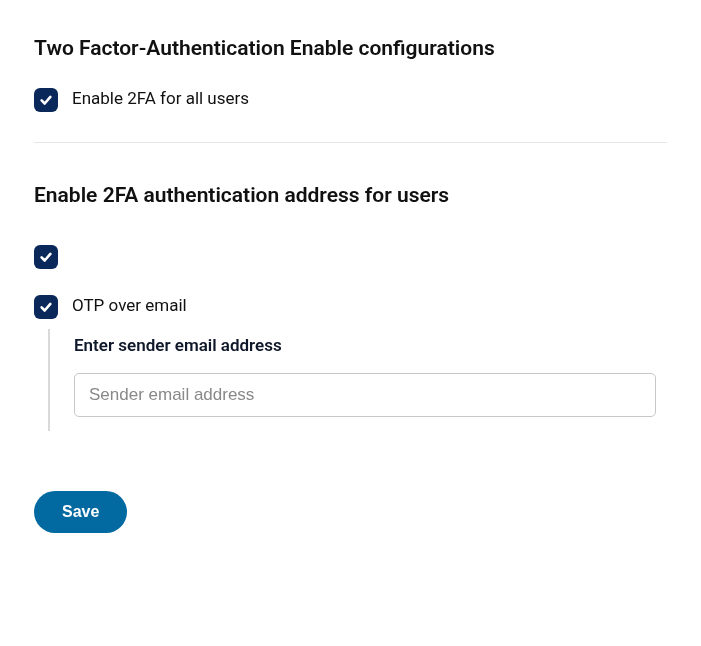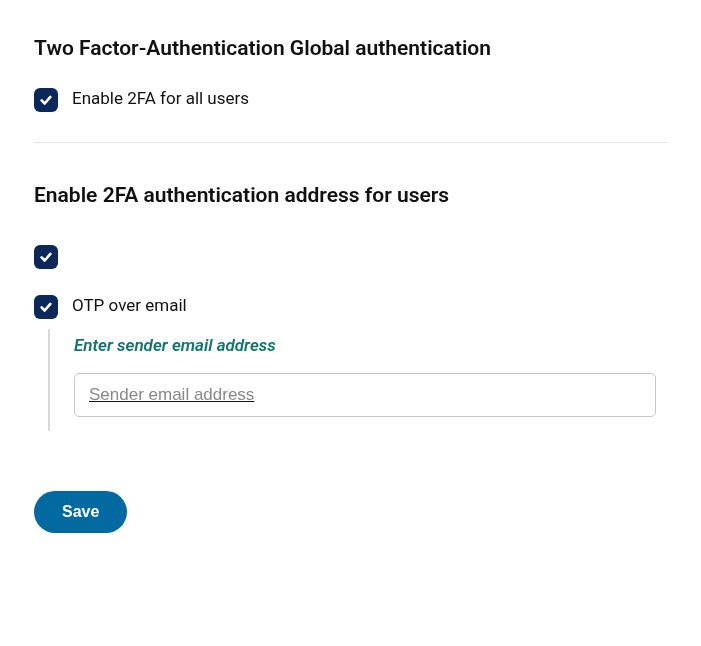--- a/index.html
+++ b/index.html
@@ -61,36 +61,34 @@
       padding-left: 24px;
       border-left: 2px solid #d9d9d9;
       margin-top: -4px;
       margin-bottom: 20px;
       padding-top: 4px;
       padding-bottom: 14px;
     }
     .sub-label {
       font-size: 17px;
       font-weight: 600;
-      color: #0f766e;
+      color: #0f172a;
       margin-bottom: 18px;
       margin-top: 2px;
-      font-style: italic;
     }
     input[type="text"] {
       width: 100%;
       max-width: 582px;
       height: 44px;
       border: 1px solid #c7c7c7;
       border-radius: 5px;
       padding: 10px 14px;
       font-size: 17px;
       color: #111;
       outline: none;
-      text-decoration: underline;
     }
     input[type="text"]::placeholder {
       color: #888;
     }
     .save-btn {
       background: #0369a1;
       color: #ffffff;
       border: none;
       border-radius: 24px;
       padding: 12px 28px;
@@ -108,21 +106,21 @@
     .section-spacer {
       height: 10px;
     }
   </style>
 </head>
 <body>
 
 
 
 
-<h2 class="section-title">Two Factor-Authentication Global authentication</h2>
+<h2 class="section-title">Two Factor-Authentication Enable configurations</h2>
 
 <div class="checkbox-row">
   <div class="checkbox">
     <svg viewBox="0 0 16 16">
         <polyline points="3 8.5 6.5 12 13 4.5"></polyline>
       </svg>
   </div>
   <span class="checkbox-label">Enable 2FA for all users</span>
 </div>
 

